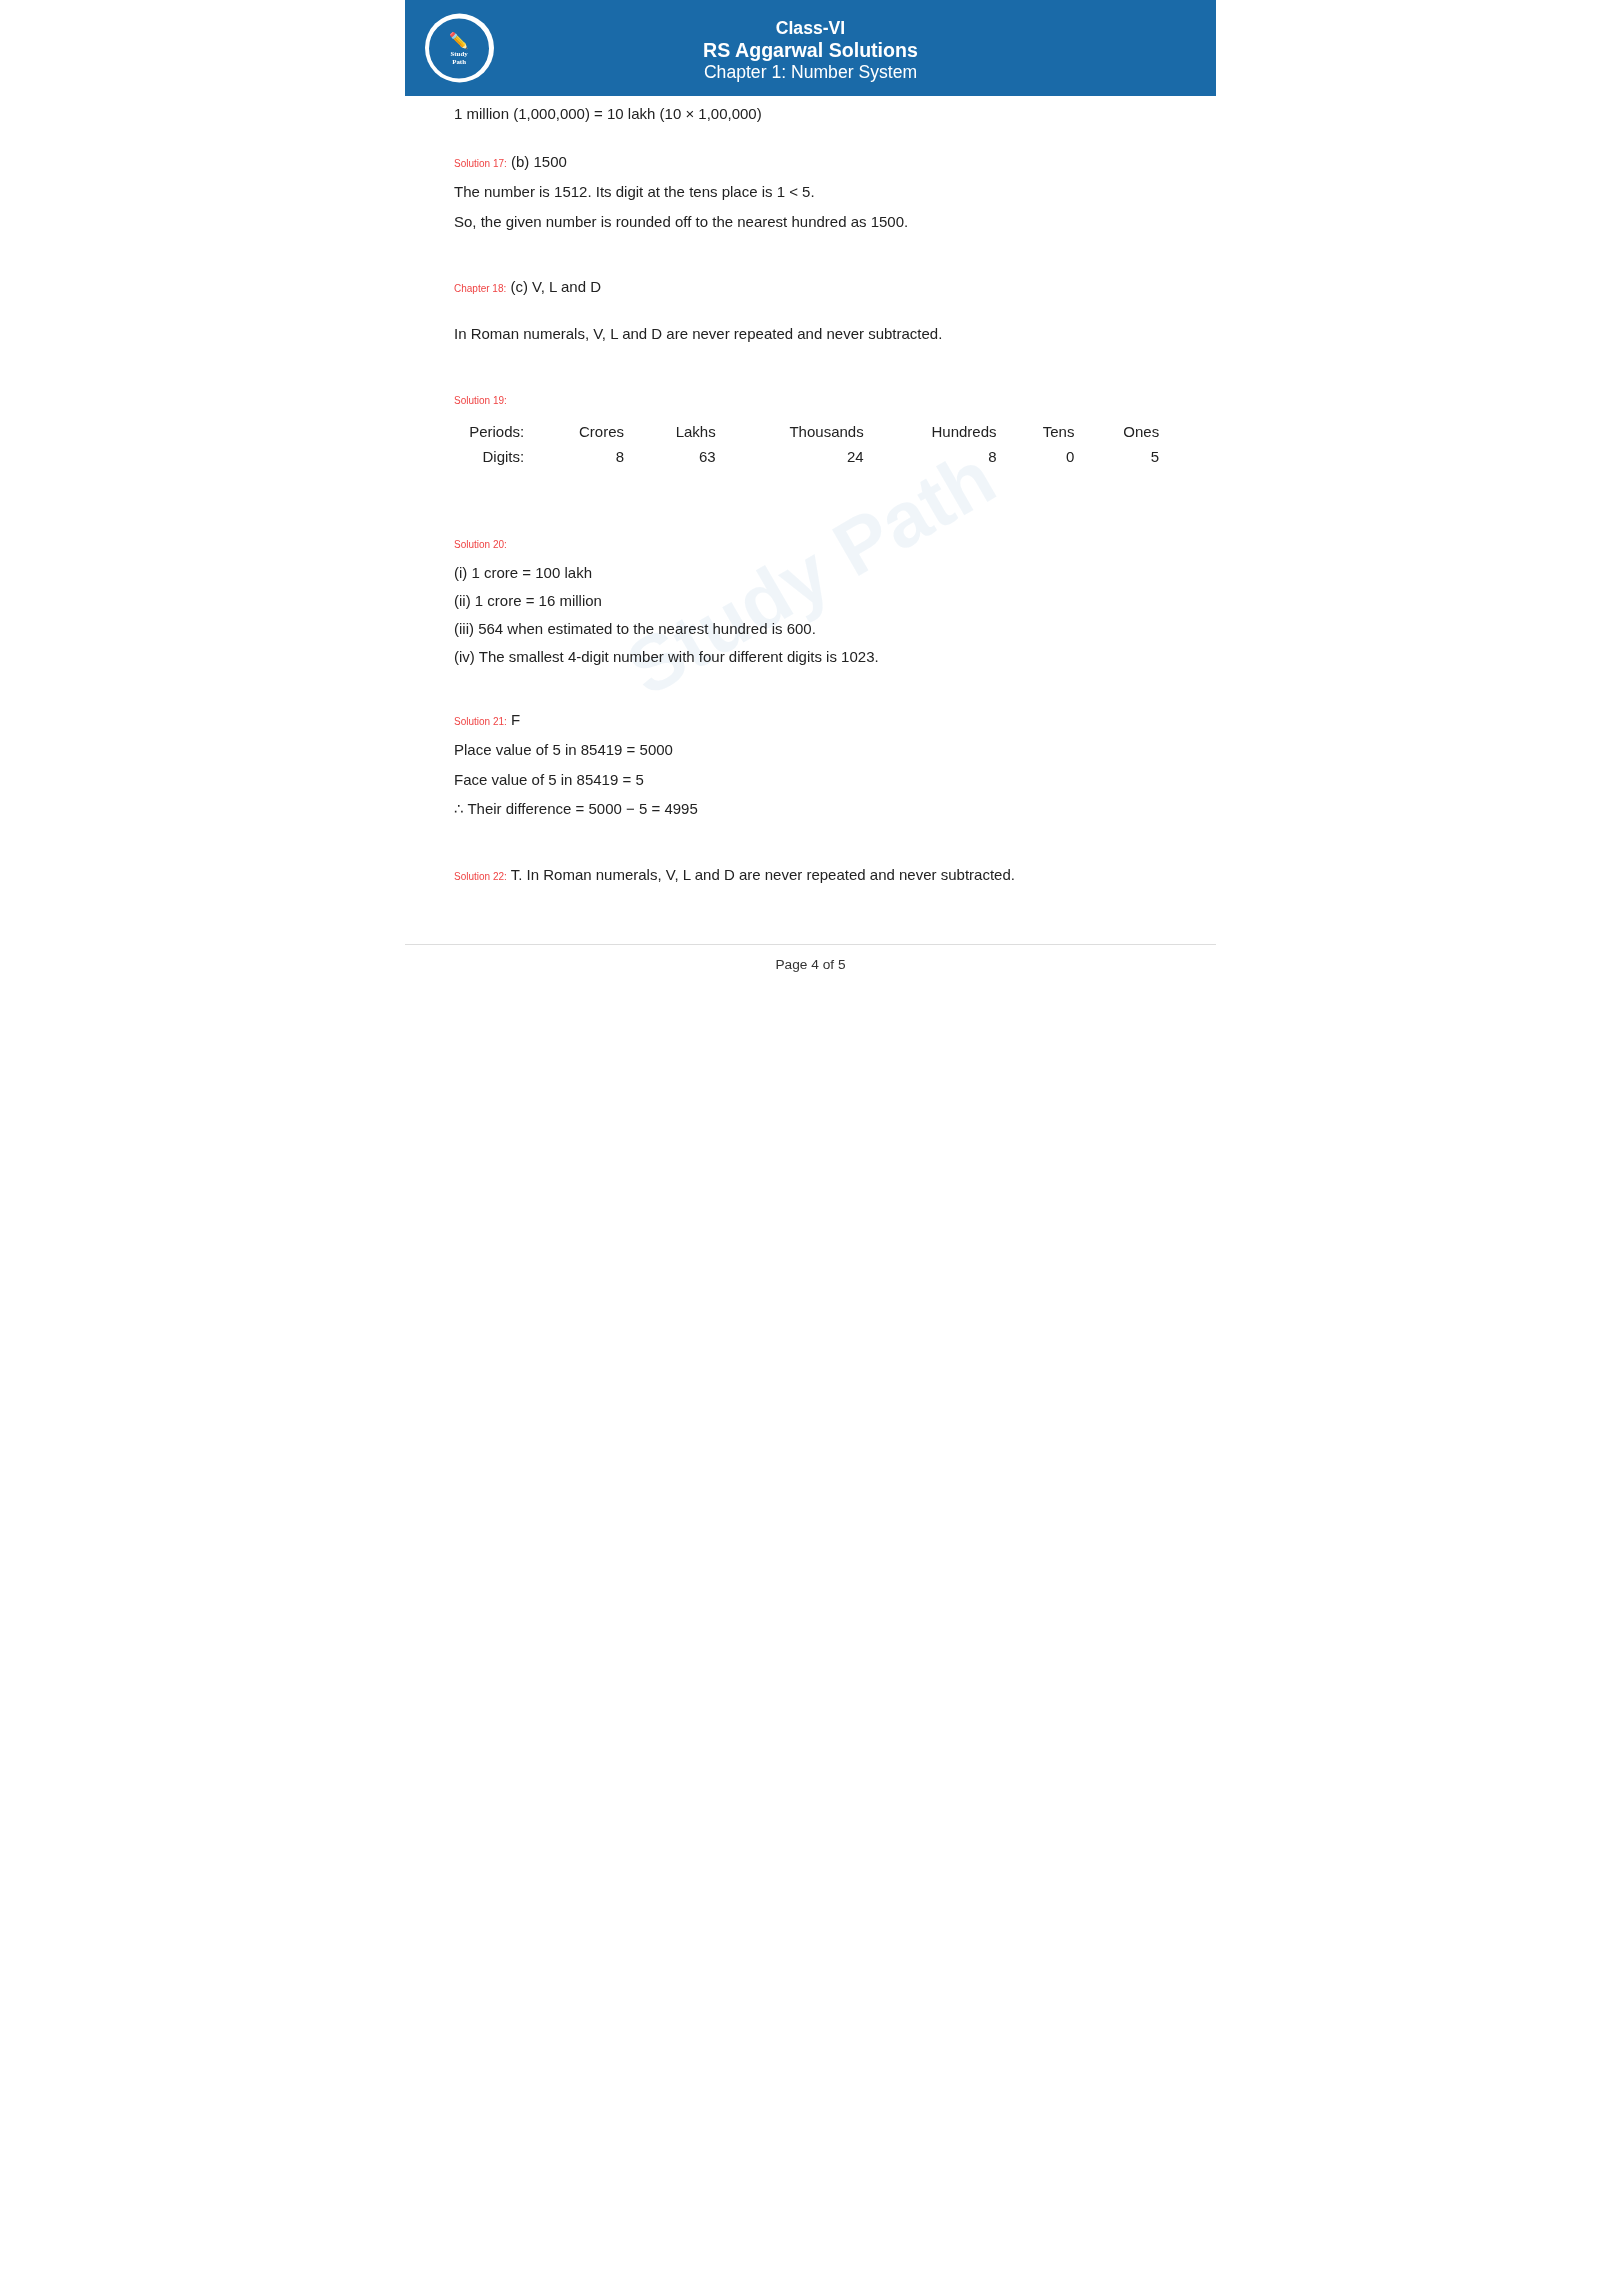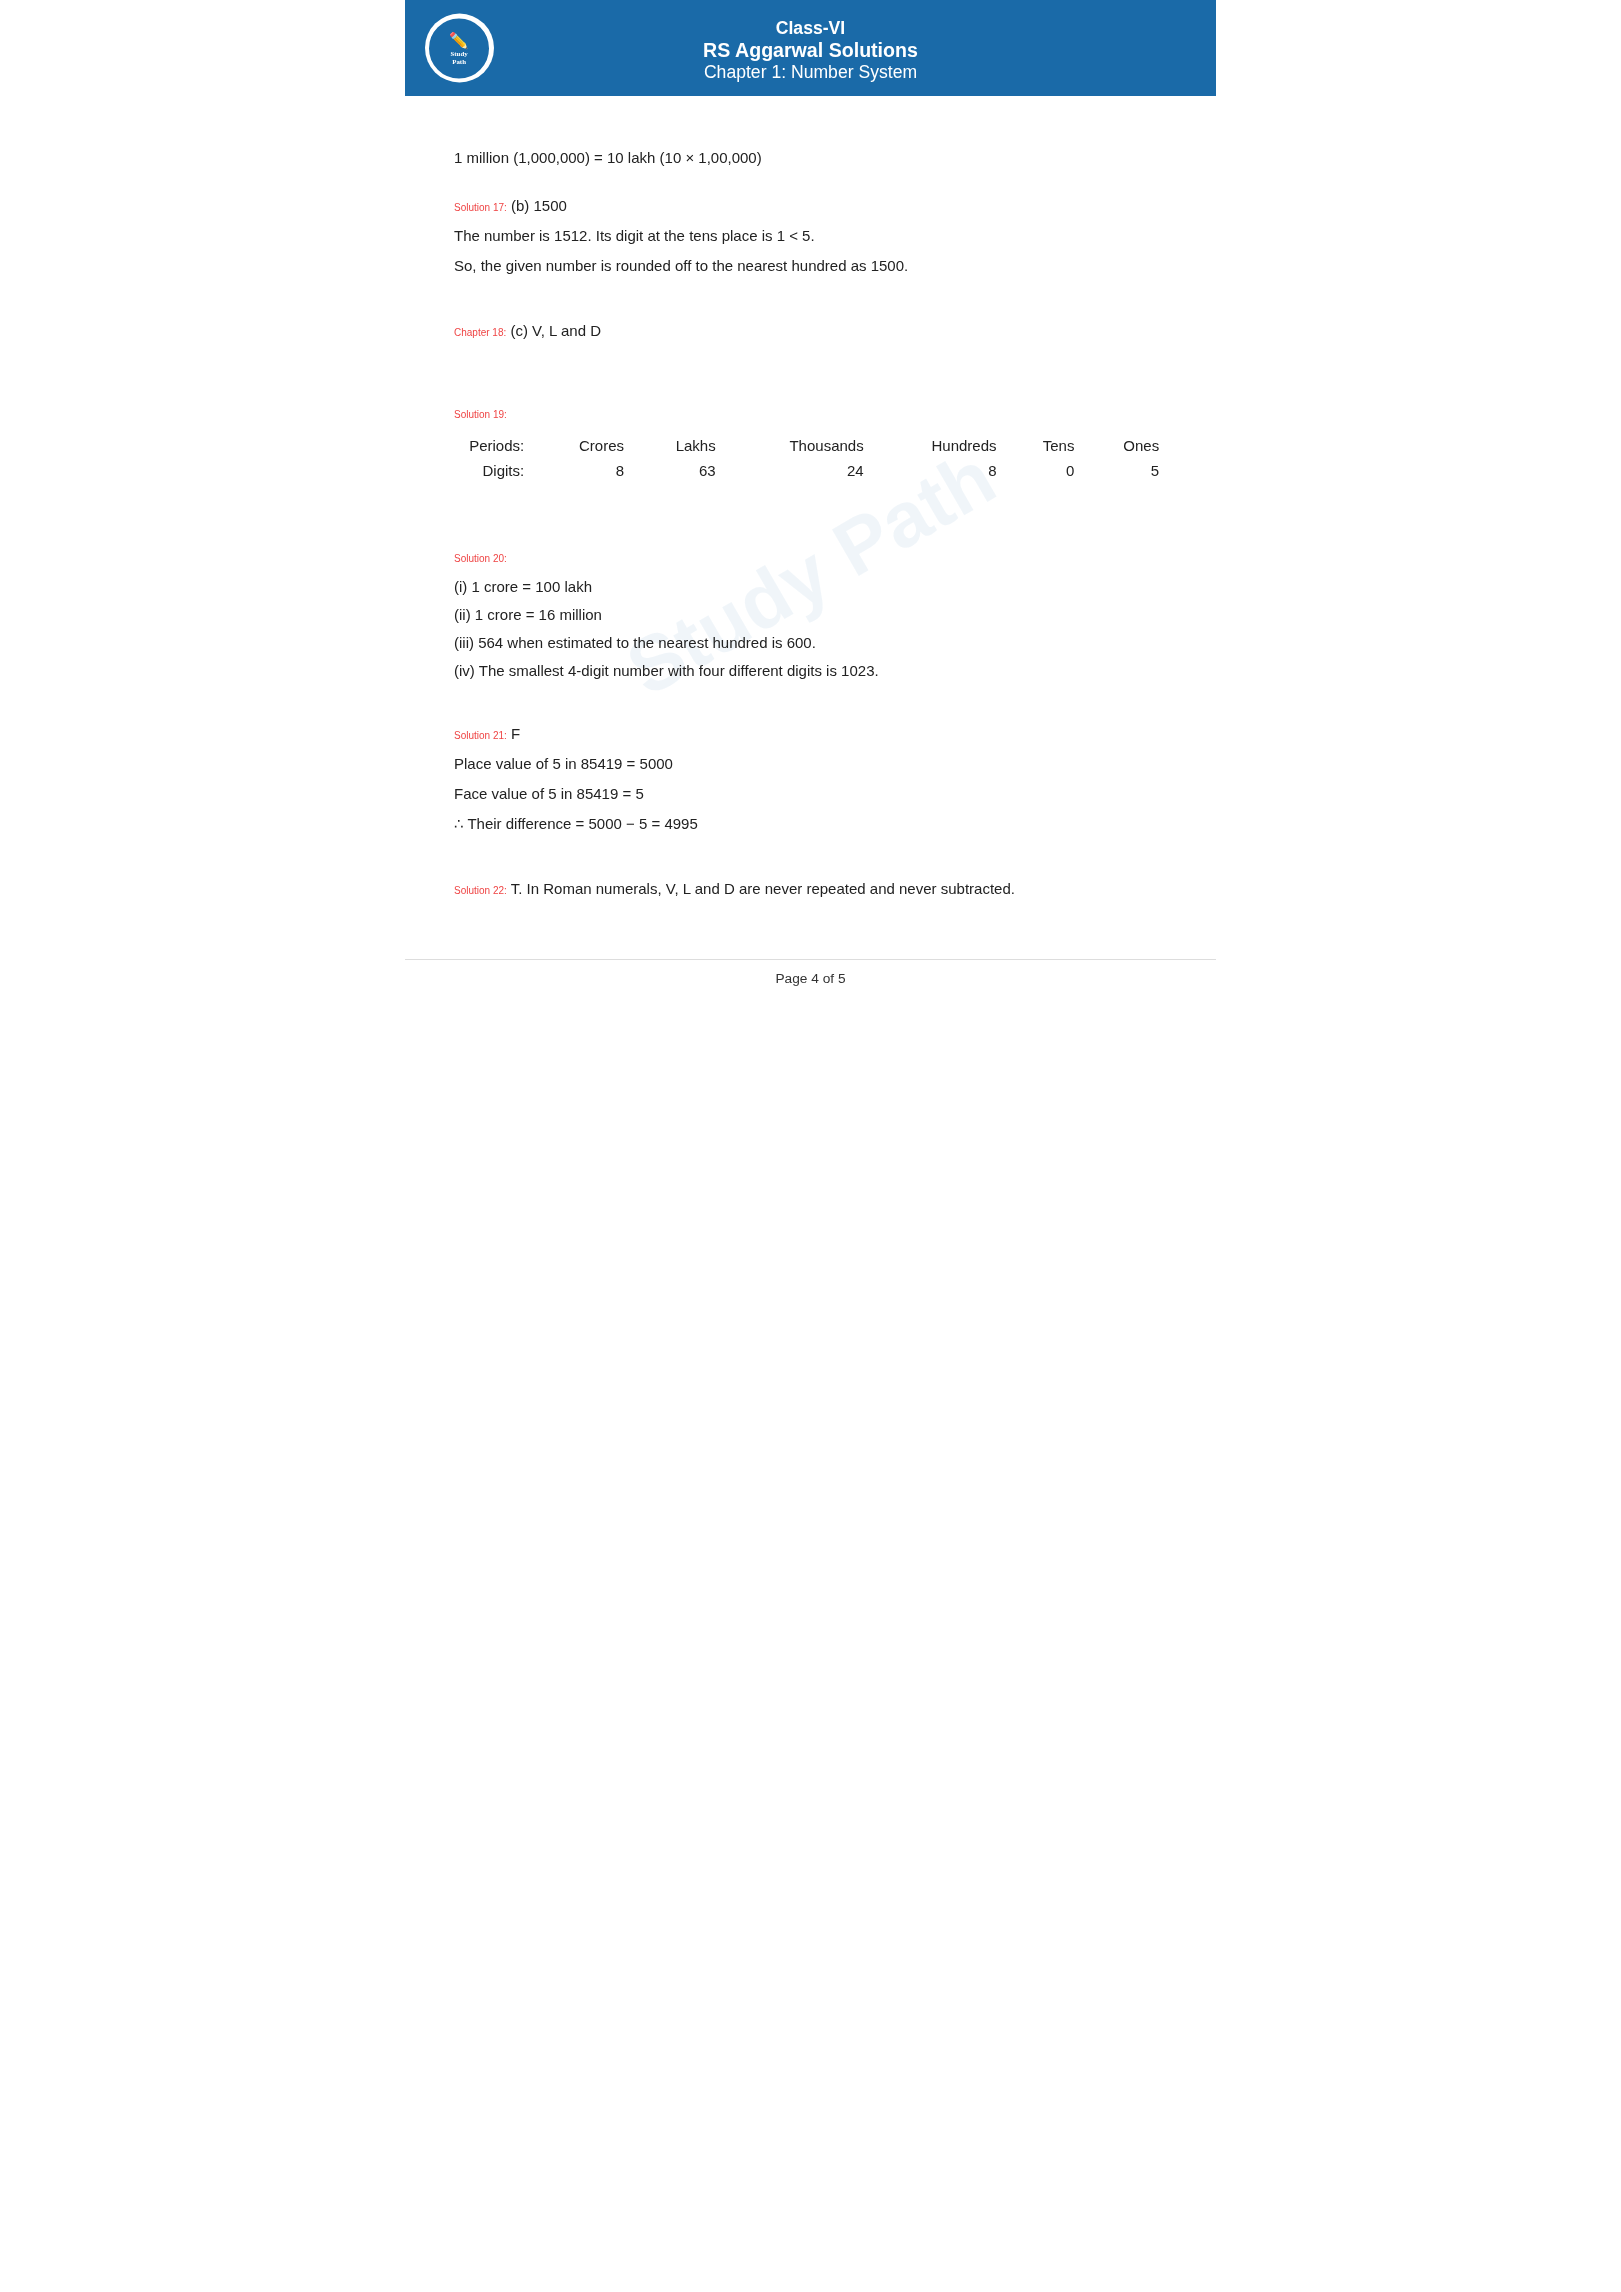--- a/index.html
+++ b/index.html
@@ -101,21 +101,20 @@
 
     .header-text .chapter-title {
       font-size: 17.6px;
       color: white;
       font-family: Arial, sans-serif;
     }
 
     
     .content {
       padding: 6px 49px 29px 49px;
-      margin-top: 44px;
     }
 
     
     .watermark {
       position: absolute;
       top: 50%;
       left: 50%;
       transform: translate(-50%, -50%) rotate(-30deg);
       opacity: 0.06;
       font-size: 78px;
@@ -245,20 +244,21 @@
       <div class="section-gap"></div>
 
       <div class="solution-row">
         <p>
           <span class="solution-label">Chapter 18:</span><span> (c) V, L and D</span>
         </p>
       </div>
 
       <div class="section-gap"></div>
 
+      <p>In Roman numerals, V, L and D are never repeated and never subtracted.</p>
 
       <div class="section-gap"></div>
       <div class="section-gap"></div>
 
       <div class="solution-row">
         <p>
           <span class="solution-label">Solution 19:</span>
         </p>
       </div>
 

